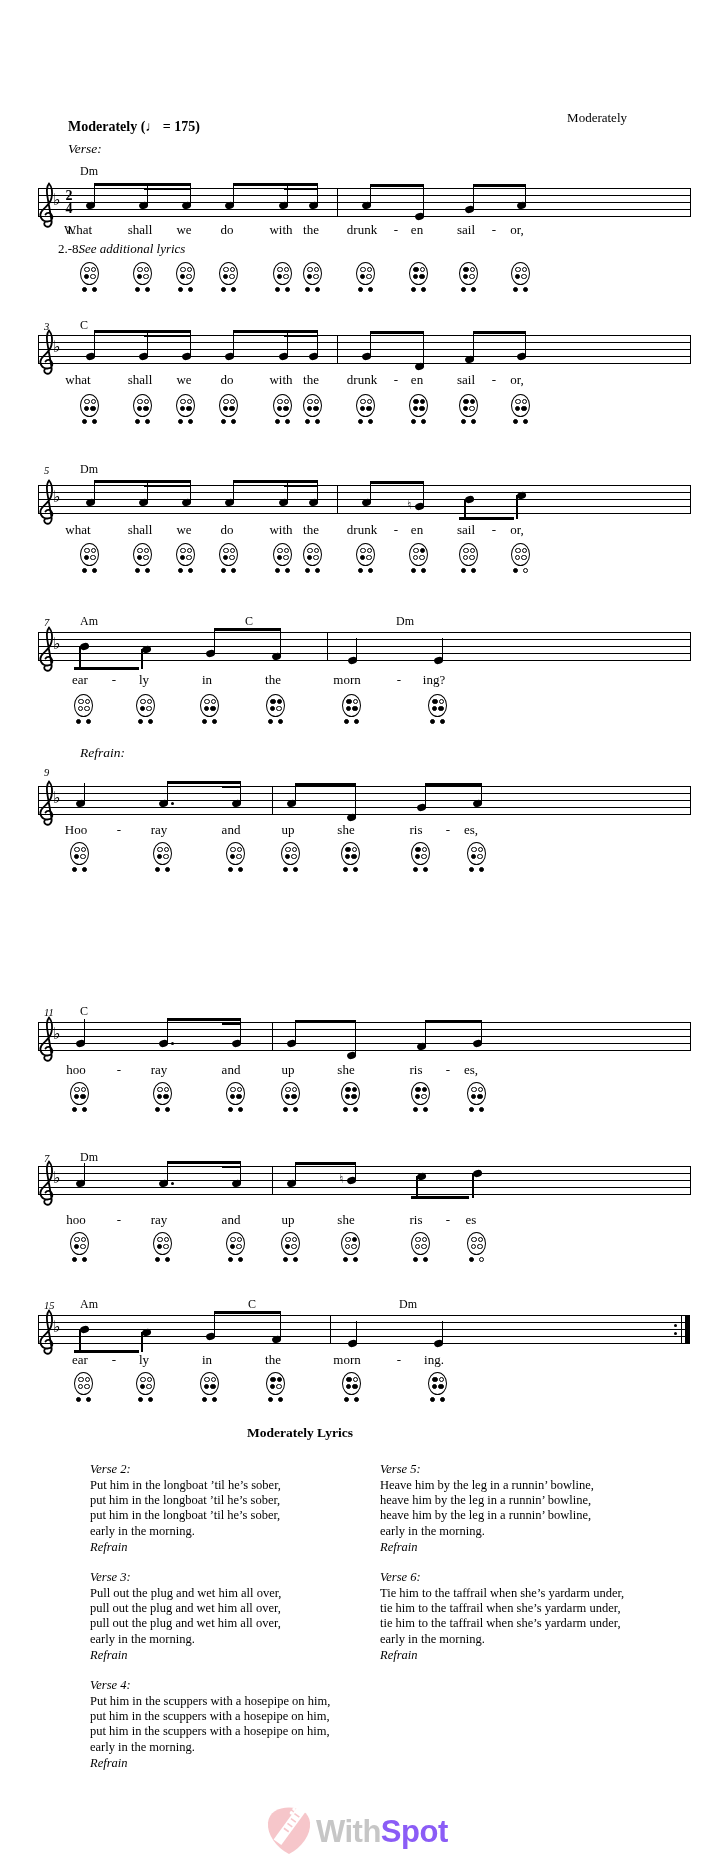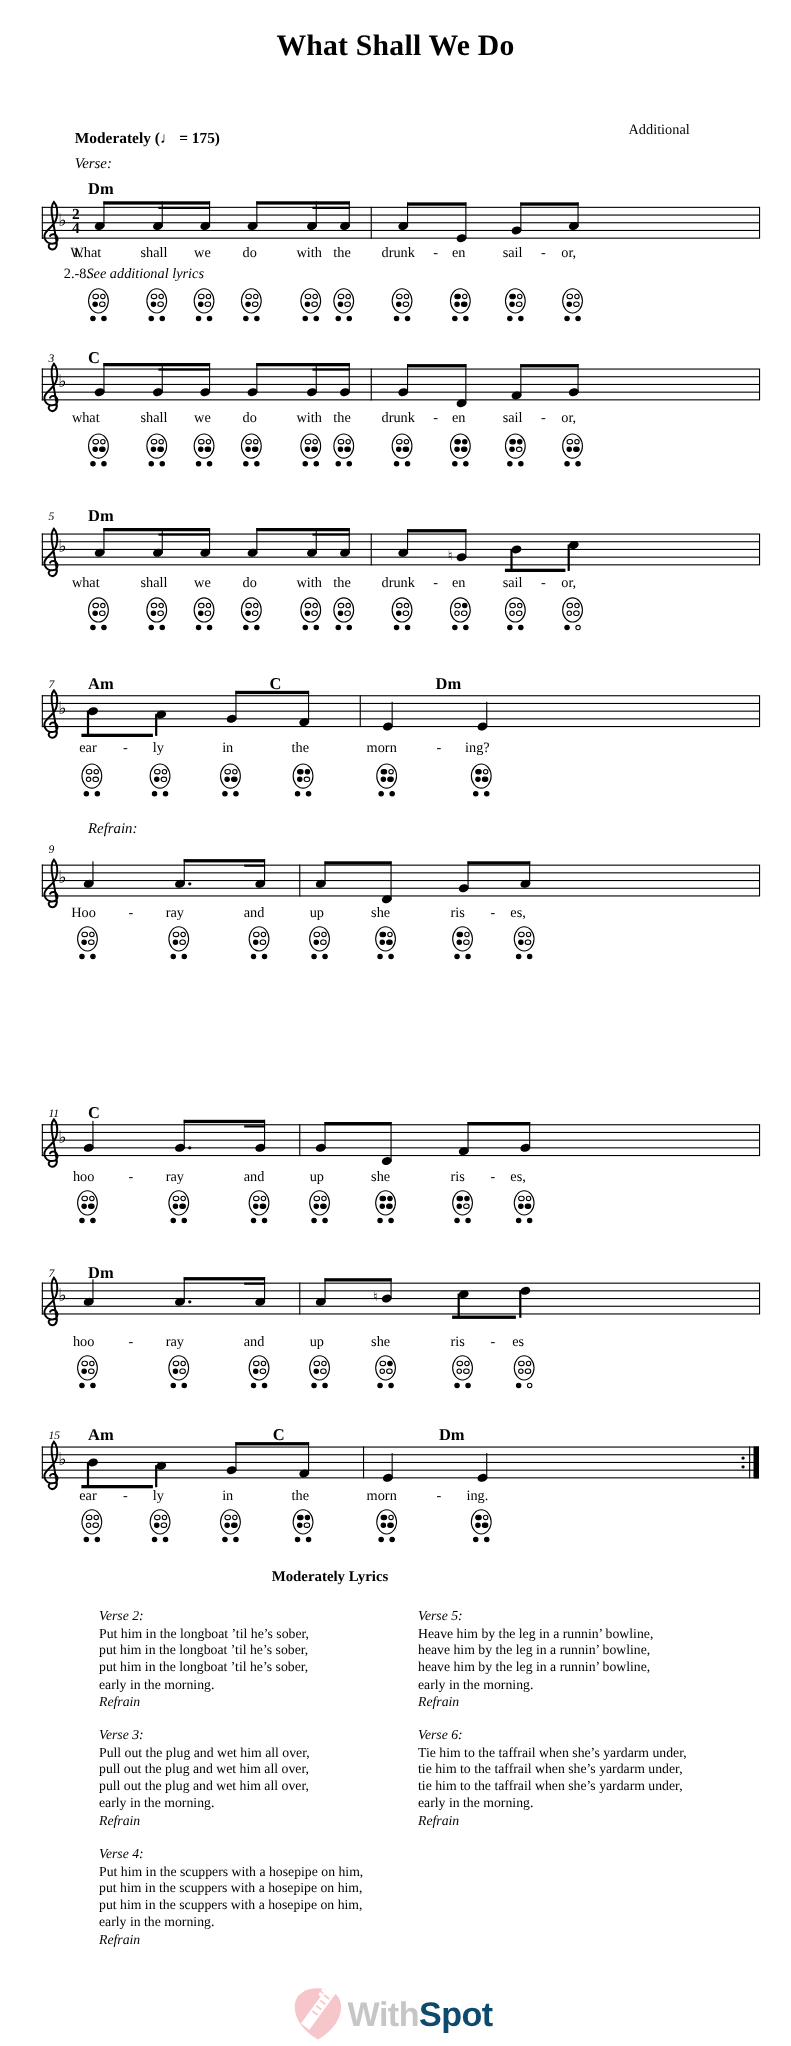--- a/index.html
+++ b/index.html
@@ -5,21 +5,21 @@
   html,body{margin:0;padding:0}
   body{width:719px;height:1860px;background:#fff;position:relative;
        font-family:"Liberation Serif",serif;color:#000;overflow:hidden}
   .abs{position:absolute}
   .ctr{transform:translateX(-50%)}
   .title{width:719px;text-align:center;font-weight:bold;font-size:27px;line-height:30px;letter-spacing:.2px}
   .credit{font-size:13px}
   .tempo{font-weight:bold;font-size:14px}
   .ital{font-style:italic}
   .lbl{font-size:13.5px;font-style:italic}
-  .chord{font-weight:bold;font-size:15px;font-family:"Liberation Serif",serif}
+  .chord{font-weight:normal;font-size:12px;font-family:"Liberation Serif",serif}
   .mnum{font-size:10.5px;font-style:italic}
   .lyric{font-size:13px;white-space:nowrap}
   .staffline{height:1px;background:#000}
   .barline{width:1px;background:#000}
   .stem{width:1.3px;background:#000}
   .beam{height:3.2px;background:#000}
   .head{width:9px;height:6.5px;background:#000;border-radius:50%;transform:rotate(-18deg)}
   .acc{font-family:"DejaVu Sans",sans-serif;font-size:12px}
   .flat{font-family:"DejaVu Sans",sans-serif;font-size:16px}
   .tsig{font-weight:bold;font-size:14px;width:14px;text-align:center;line-height:13px}
@@ -30,23 +30,22 @@
   .th{width:5.2px;height:5.2px;border:1px solid #000;border-radius:50%;position:absolute;box-sizing:border-box}
   .th.f{background:#000}
   .alheading{width:600px;text-align:center;font-weight:bold;font-size:13.5px}
   .vline{font-size:12.5px;white-space:nowrap}
   .logo-txt{font-family:"Liberation Sans",sans-serif;font-weight:bold;font-size:31px;letter-spacing:-.5px}
 </style>
 </head>
 <body>
 
 <div class="abs title" style="top:26px;left:0">
-  <div>What Shall We Do</div>
 </div>
-<div class="abs credit" style="top:110px;right:92px">Additional</div>
+<div class="abs credit" style="top:110px;right:92px">Moderately</div>
 <div class="abs tempo" style="top:119px;left:68px">Moderately  (♩ = 175)</div>
 <div class="abs lbl" style="top:141px;left:68px">Verse:</div>
 <div class="abs lbl" style="top:745px;left:80px">Refrain:</div>
 
 <div id="score">
     <div style="position: absolute; left: 0px; top: 0px; width: 719px;">
       <div class="chord" style="position: absolute; left: 80px; top: 164px;">Dm</div>
       <div class="staffline" style="position: absolute; left: 38px; top: 188px; width: 652px;"></div>
       <div class="staffline" style="position: absolute; left: 38px; top: 195px; width: 652px;"></div>
       <div class="staffline" style="position: absolute; left: 38px; top: 202px; width: 652px;"></div>
@@ -1101,15 +1100,15 @@
       <rect x="20.2" y="6" width="6" height="1.6" fill="#f6c6ca"></rect>
       <rect x="20.2" y="12" width="6" height="1.6" fill="#f6c6ca"></rect>
       <rect x="20.2" y="18" width="6" height="1.6" fill="#f6c6ca"></rect>
       <rect x="20.2" y="24" width="6" height="1.6" fill="#f6c6ca"></rect>
       <circle cx="17.2" cy="-1" r="1.7" fill="#ffffff"></circle>
       <circle cx="17.2" cy="3.5" r="1.7" fill="#ffffff"></circle>
       <circle cx="17.2" cy="8" r="1.7" fill="#ffffff"></circle>
     </g>
   </svg>
   <span class="abs logo-txt" style="left:50px;top:8px;white-space:nowrap">
-    <span id="logo-riff" style="color: rgb(198, 198, 198);">With</span><span id="logo-spot" style="color: #0c4a6e; margin-top: 15px;">Spot</span>
+    <span id="logo-riff" style="color: rgb(198, 198, 198);">With</span><span id="logo-spot" style="color: #8b5cf6; margin-top: 15px;">Spot</span>
   </span>
 </div>
 
 </body></html>

